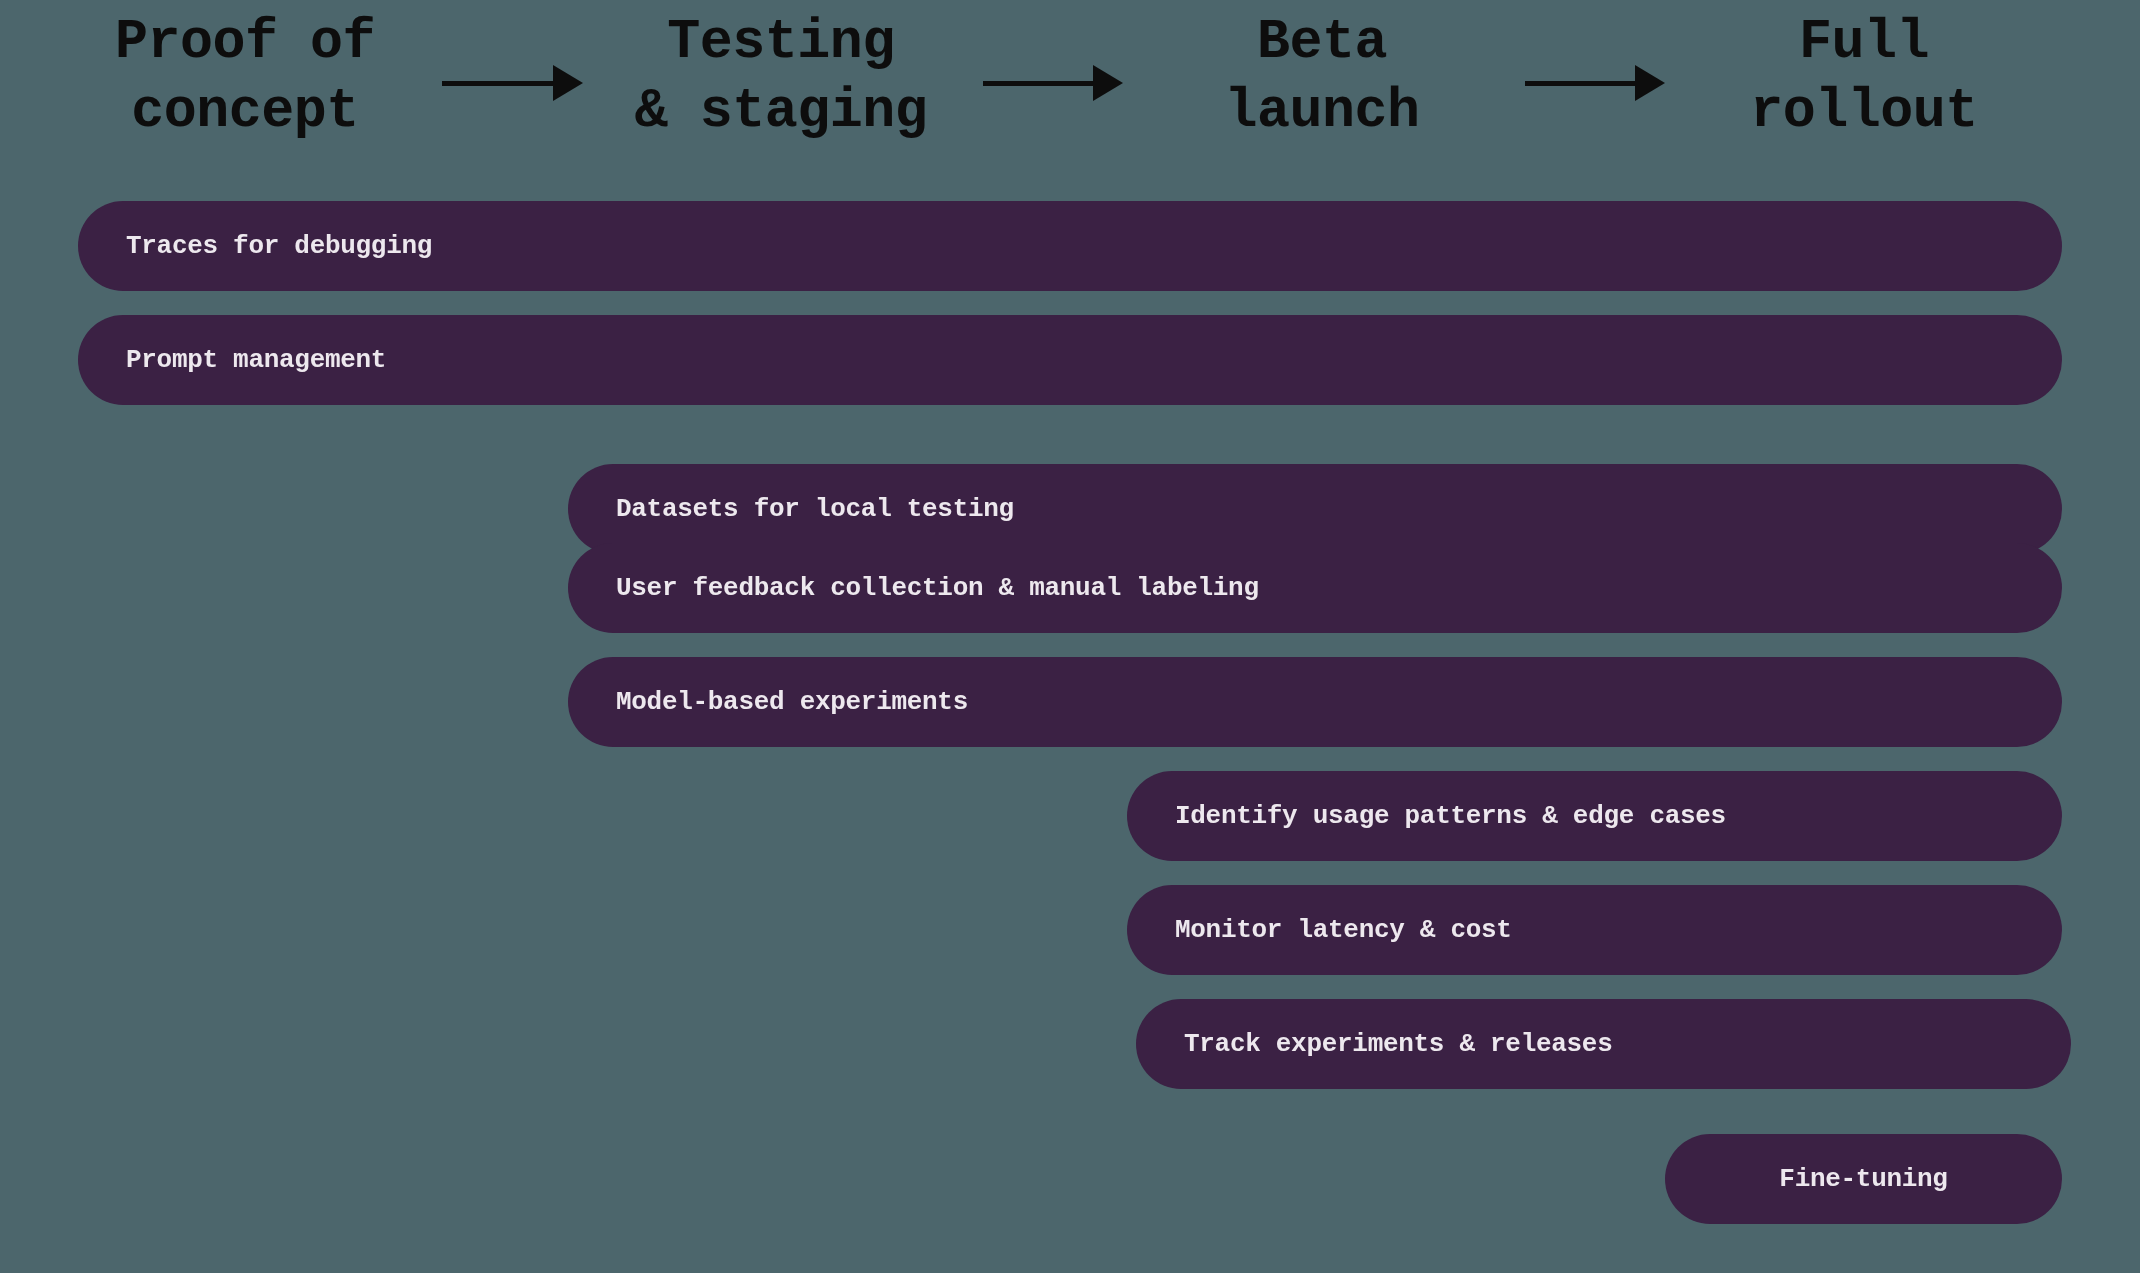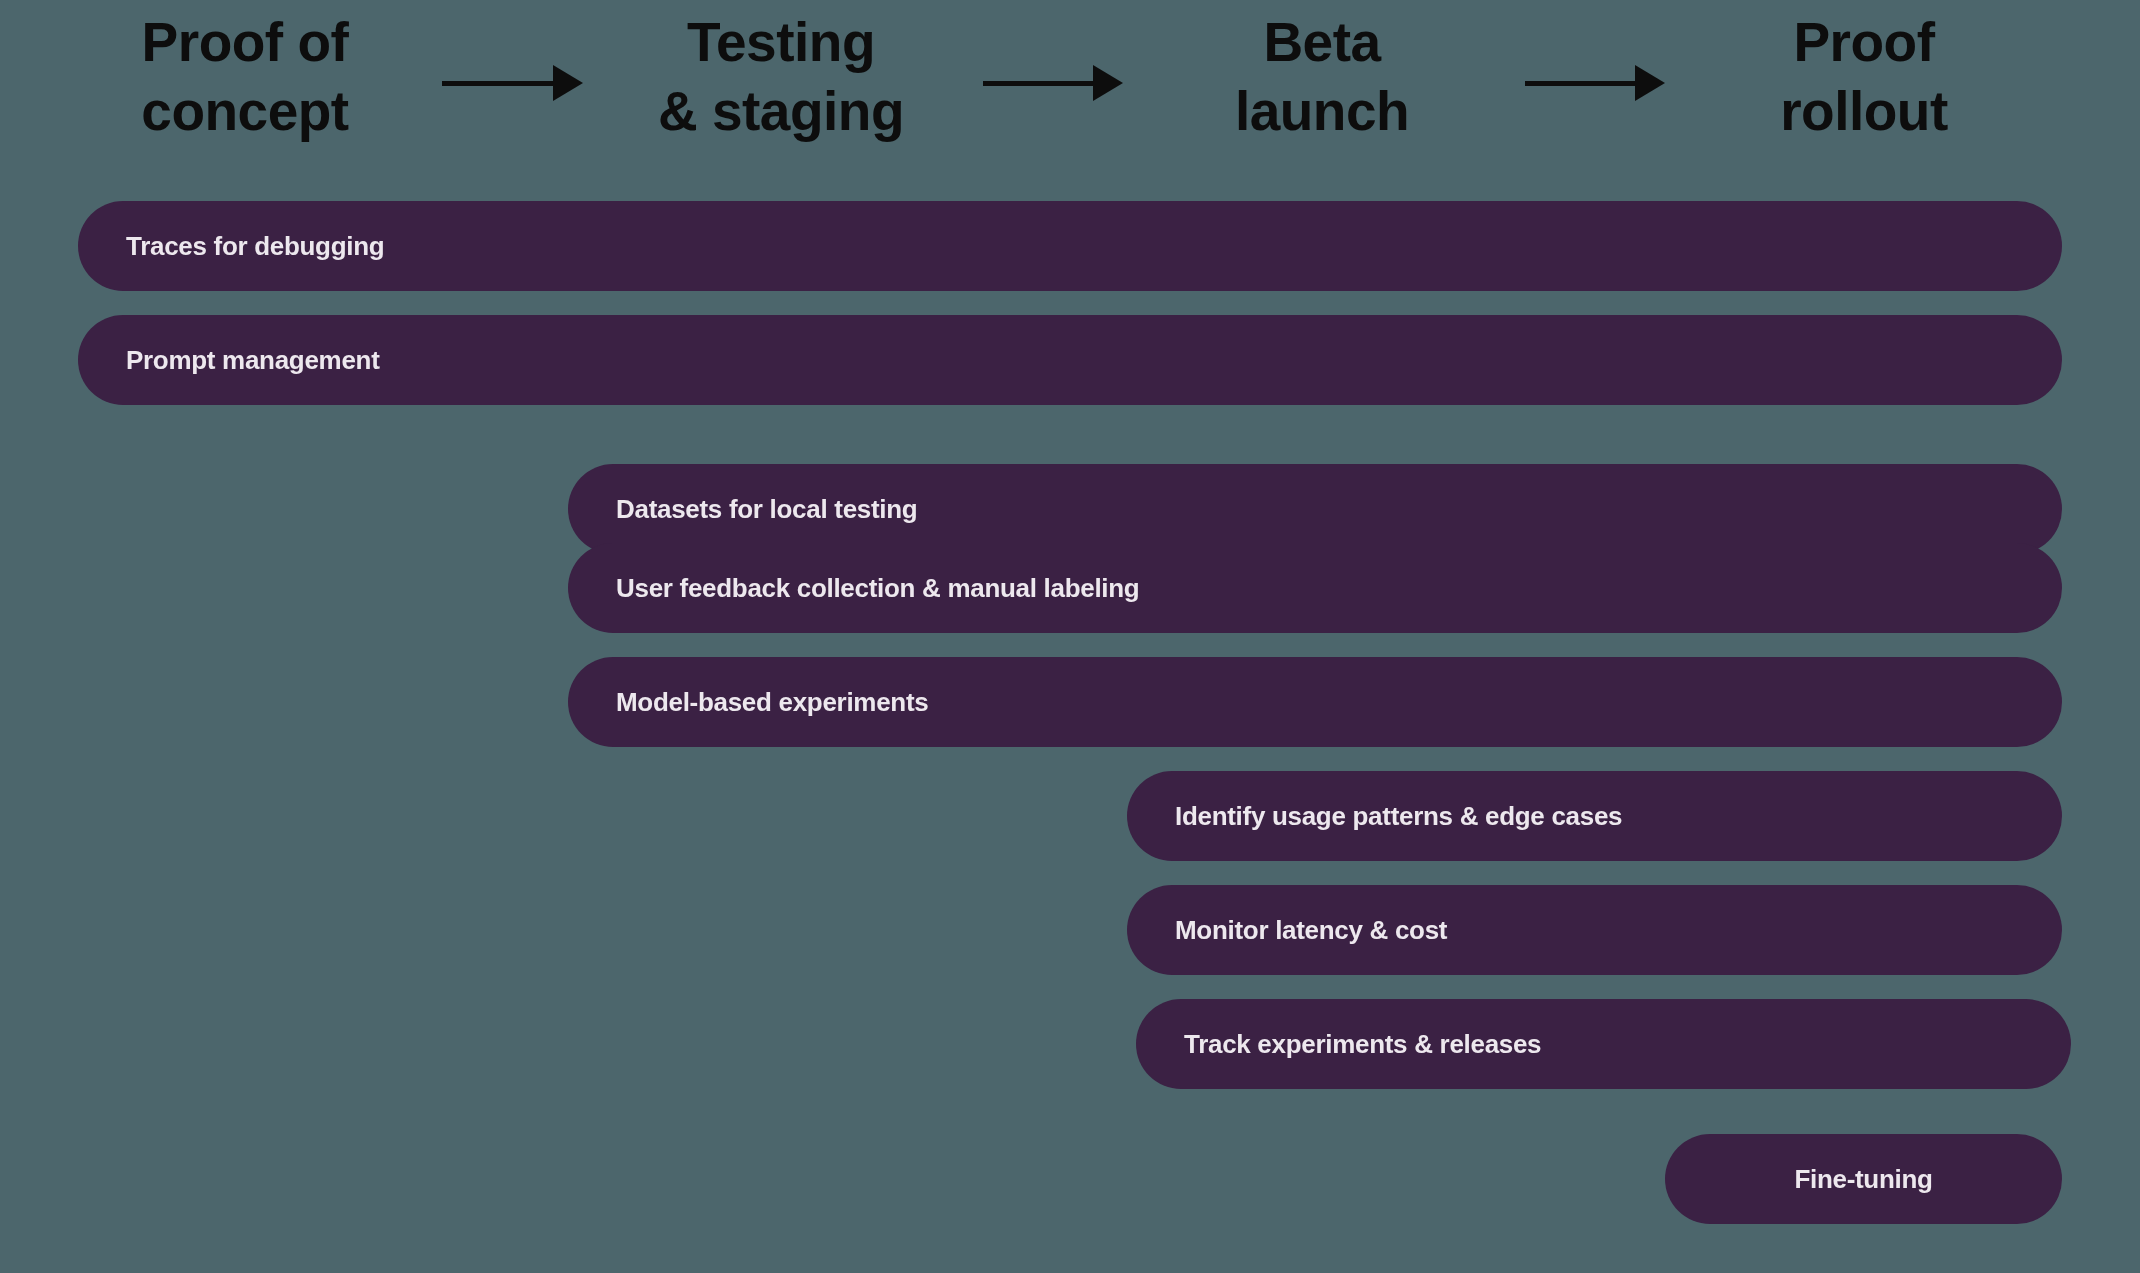--- a/index.html
+++ b/index.html
@@ -15,20 +15,21 @@
     padding: 0;
     background: var(--background);
     font-family: "Liberation Sans", sans-serif;
   }
   .canvas {
     position: relative;
     width: 2140px;
     height: 1273px;
     background: var(--background);
     overflow: hidden;
+    font-family: Liberation Mono, monospace;
   }
 
   
   .stage {
     position: absolute;
     top: 8px;
     width: 460px;
     text-align: center;
     color: var(--header-text);
     font-size: 55px;
@@ -108,21 +109,21 @@
   </div>
   <div class="stage stage2">
     <span>Testing</span>
     <span>&amp; staging</span>
   </div>
   <div class="stage stage3">
     <span>Beta</span>
     <span>launch</span>
   </div>
   <div class="stage stage4">
-    <span>Proof</span>
+    <span>Full</span>
     <span>rollout</span>
   </div>
 
   <div class="arrow arrow1">
     <div class="shaft"></div>
     <div class="head"></div>
   </div>
   <div class="arrow arrow2">
     <div class="shaft"></div>
     <div class="head"></div>

